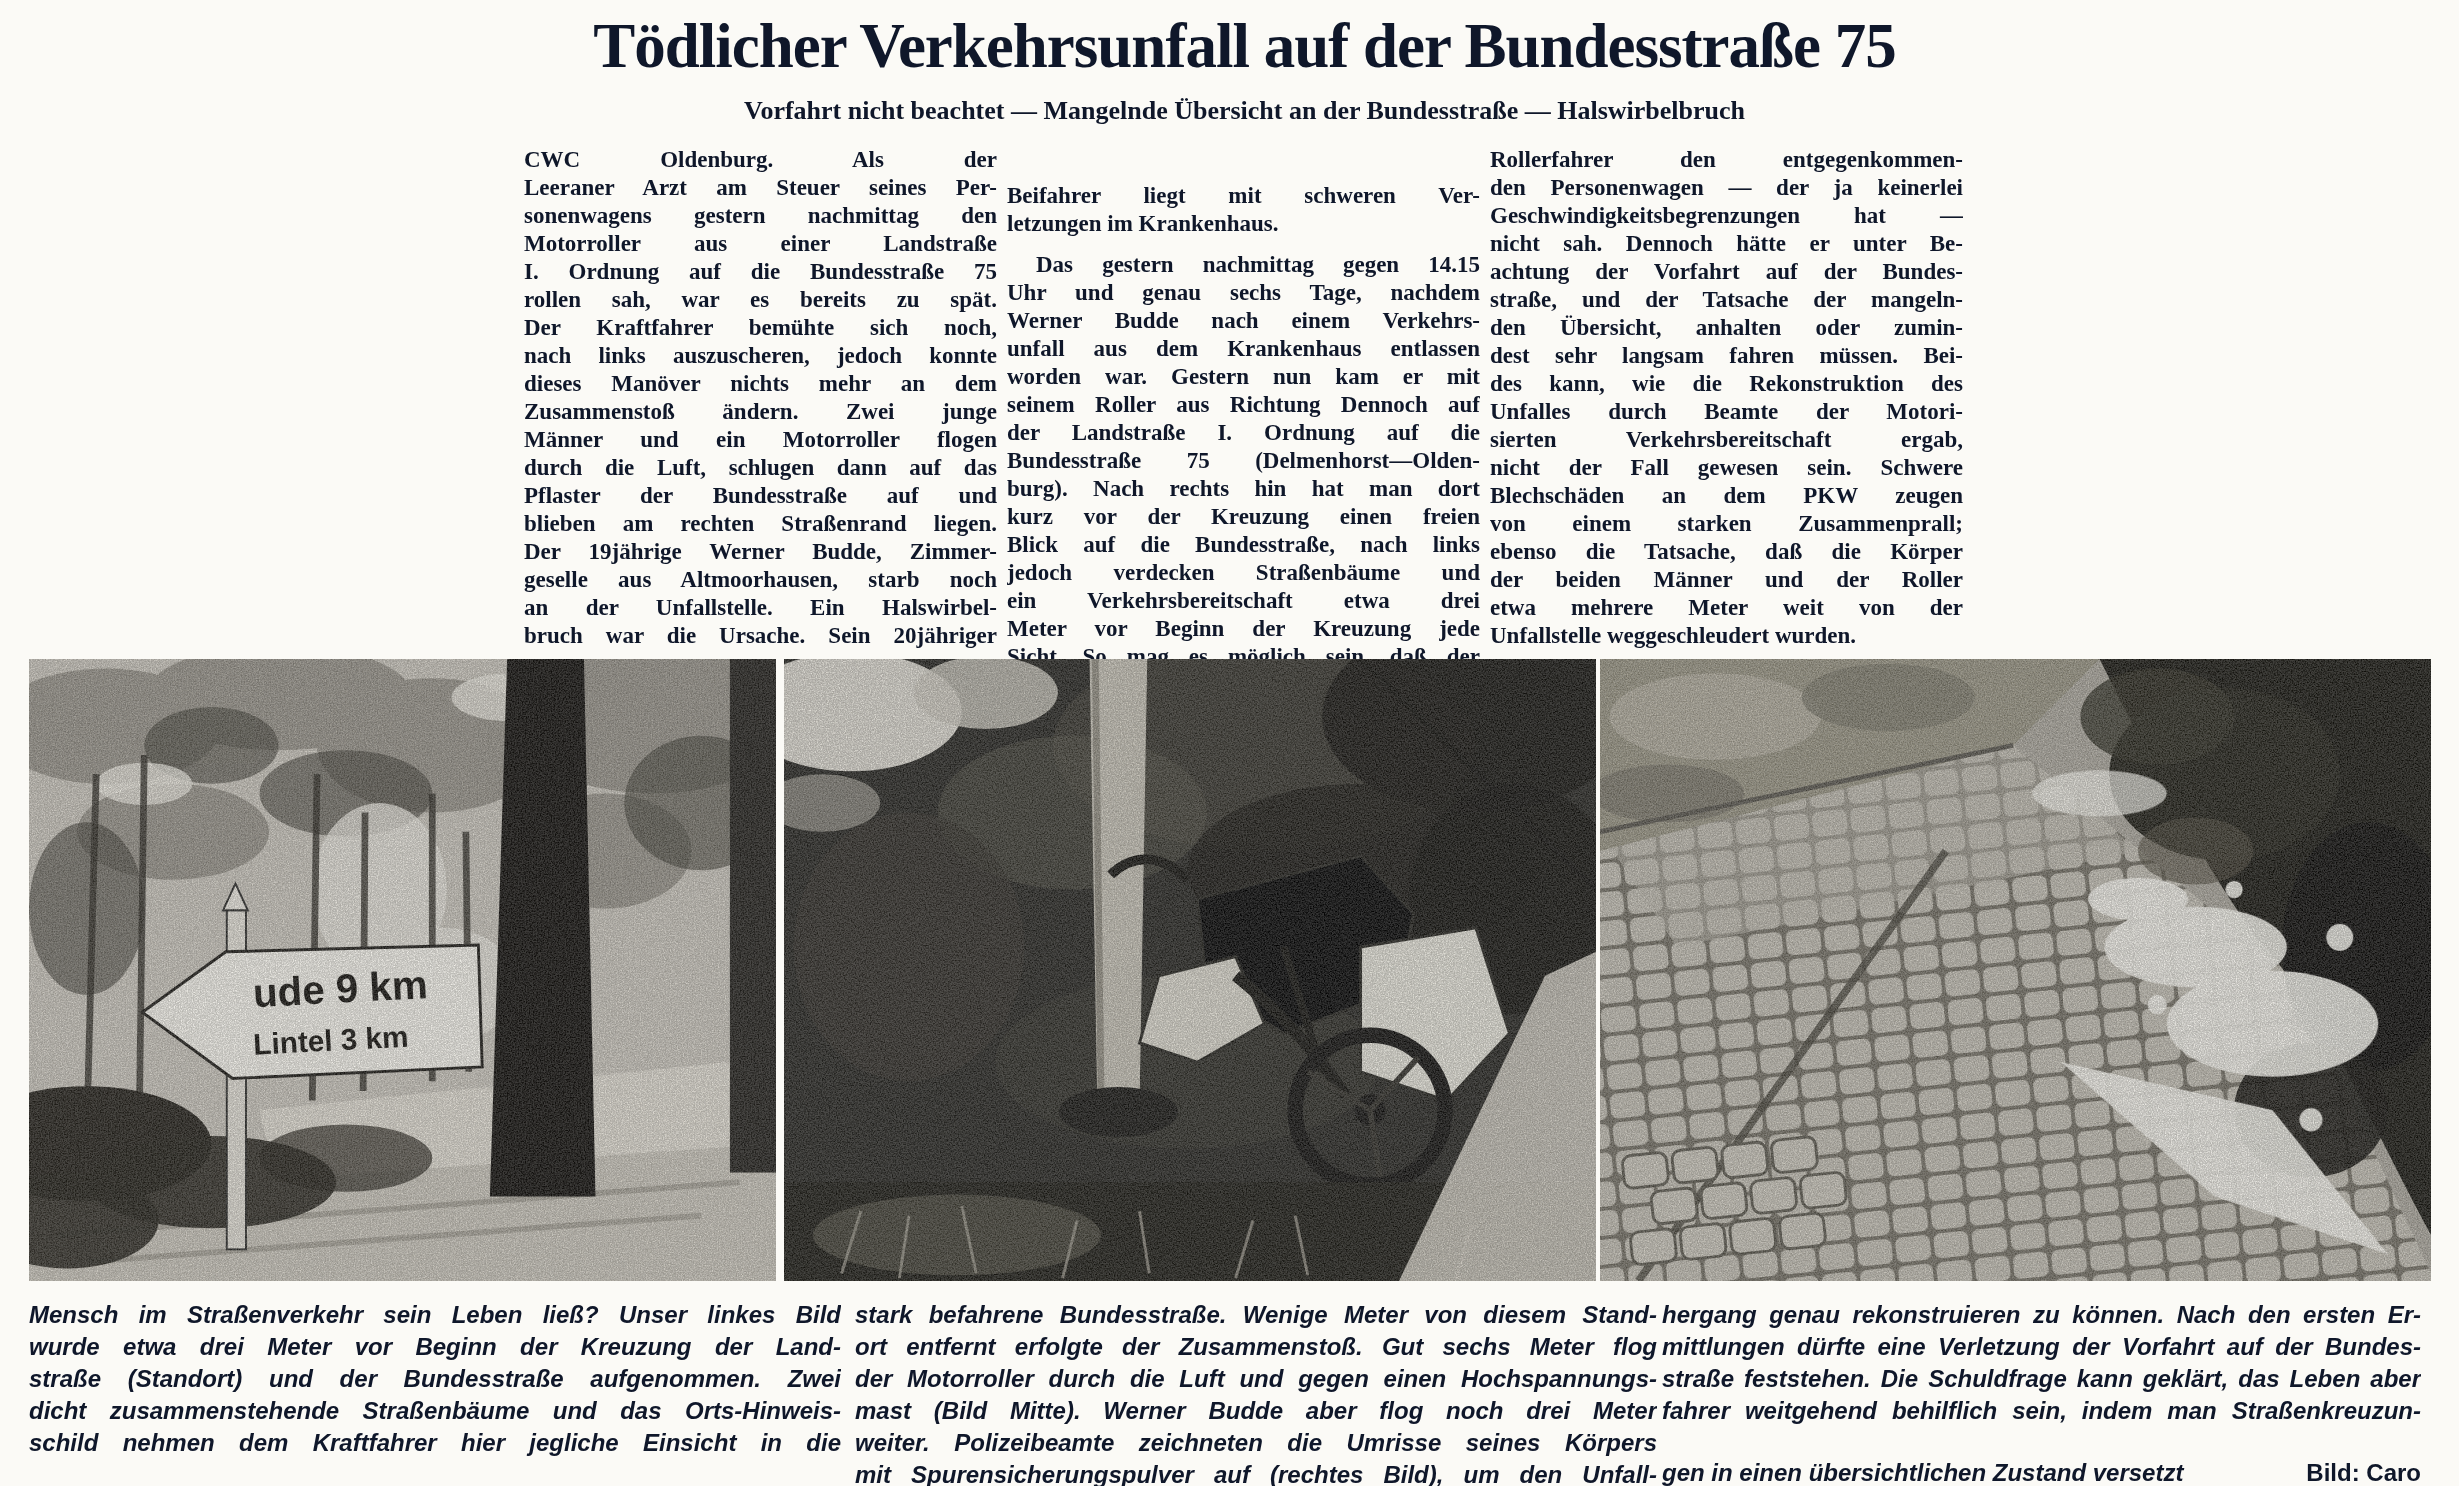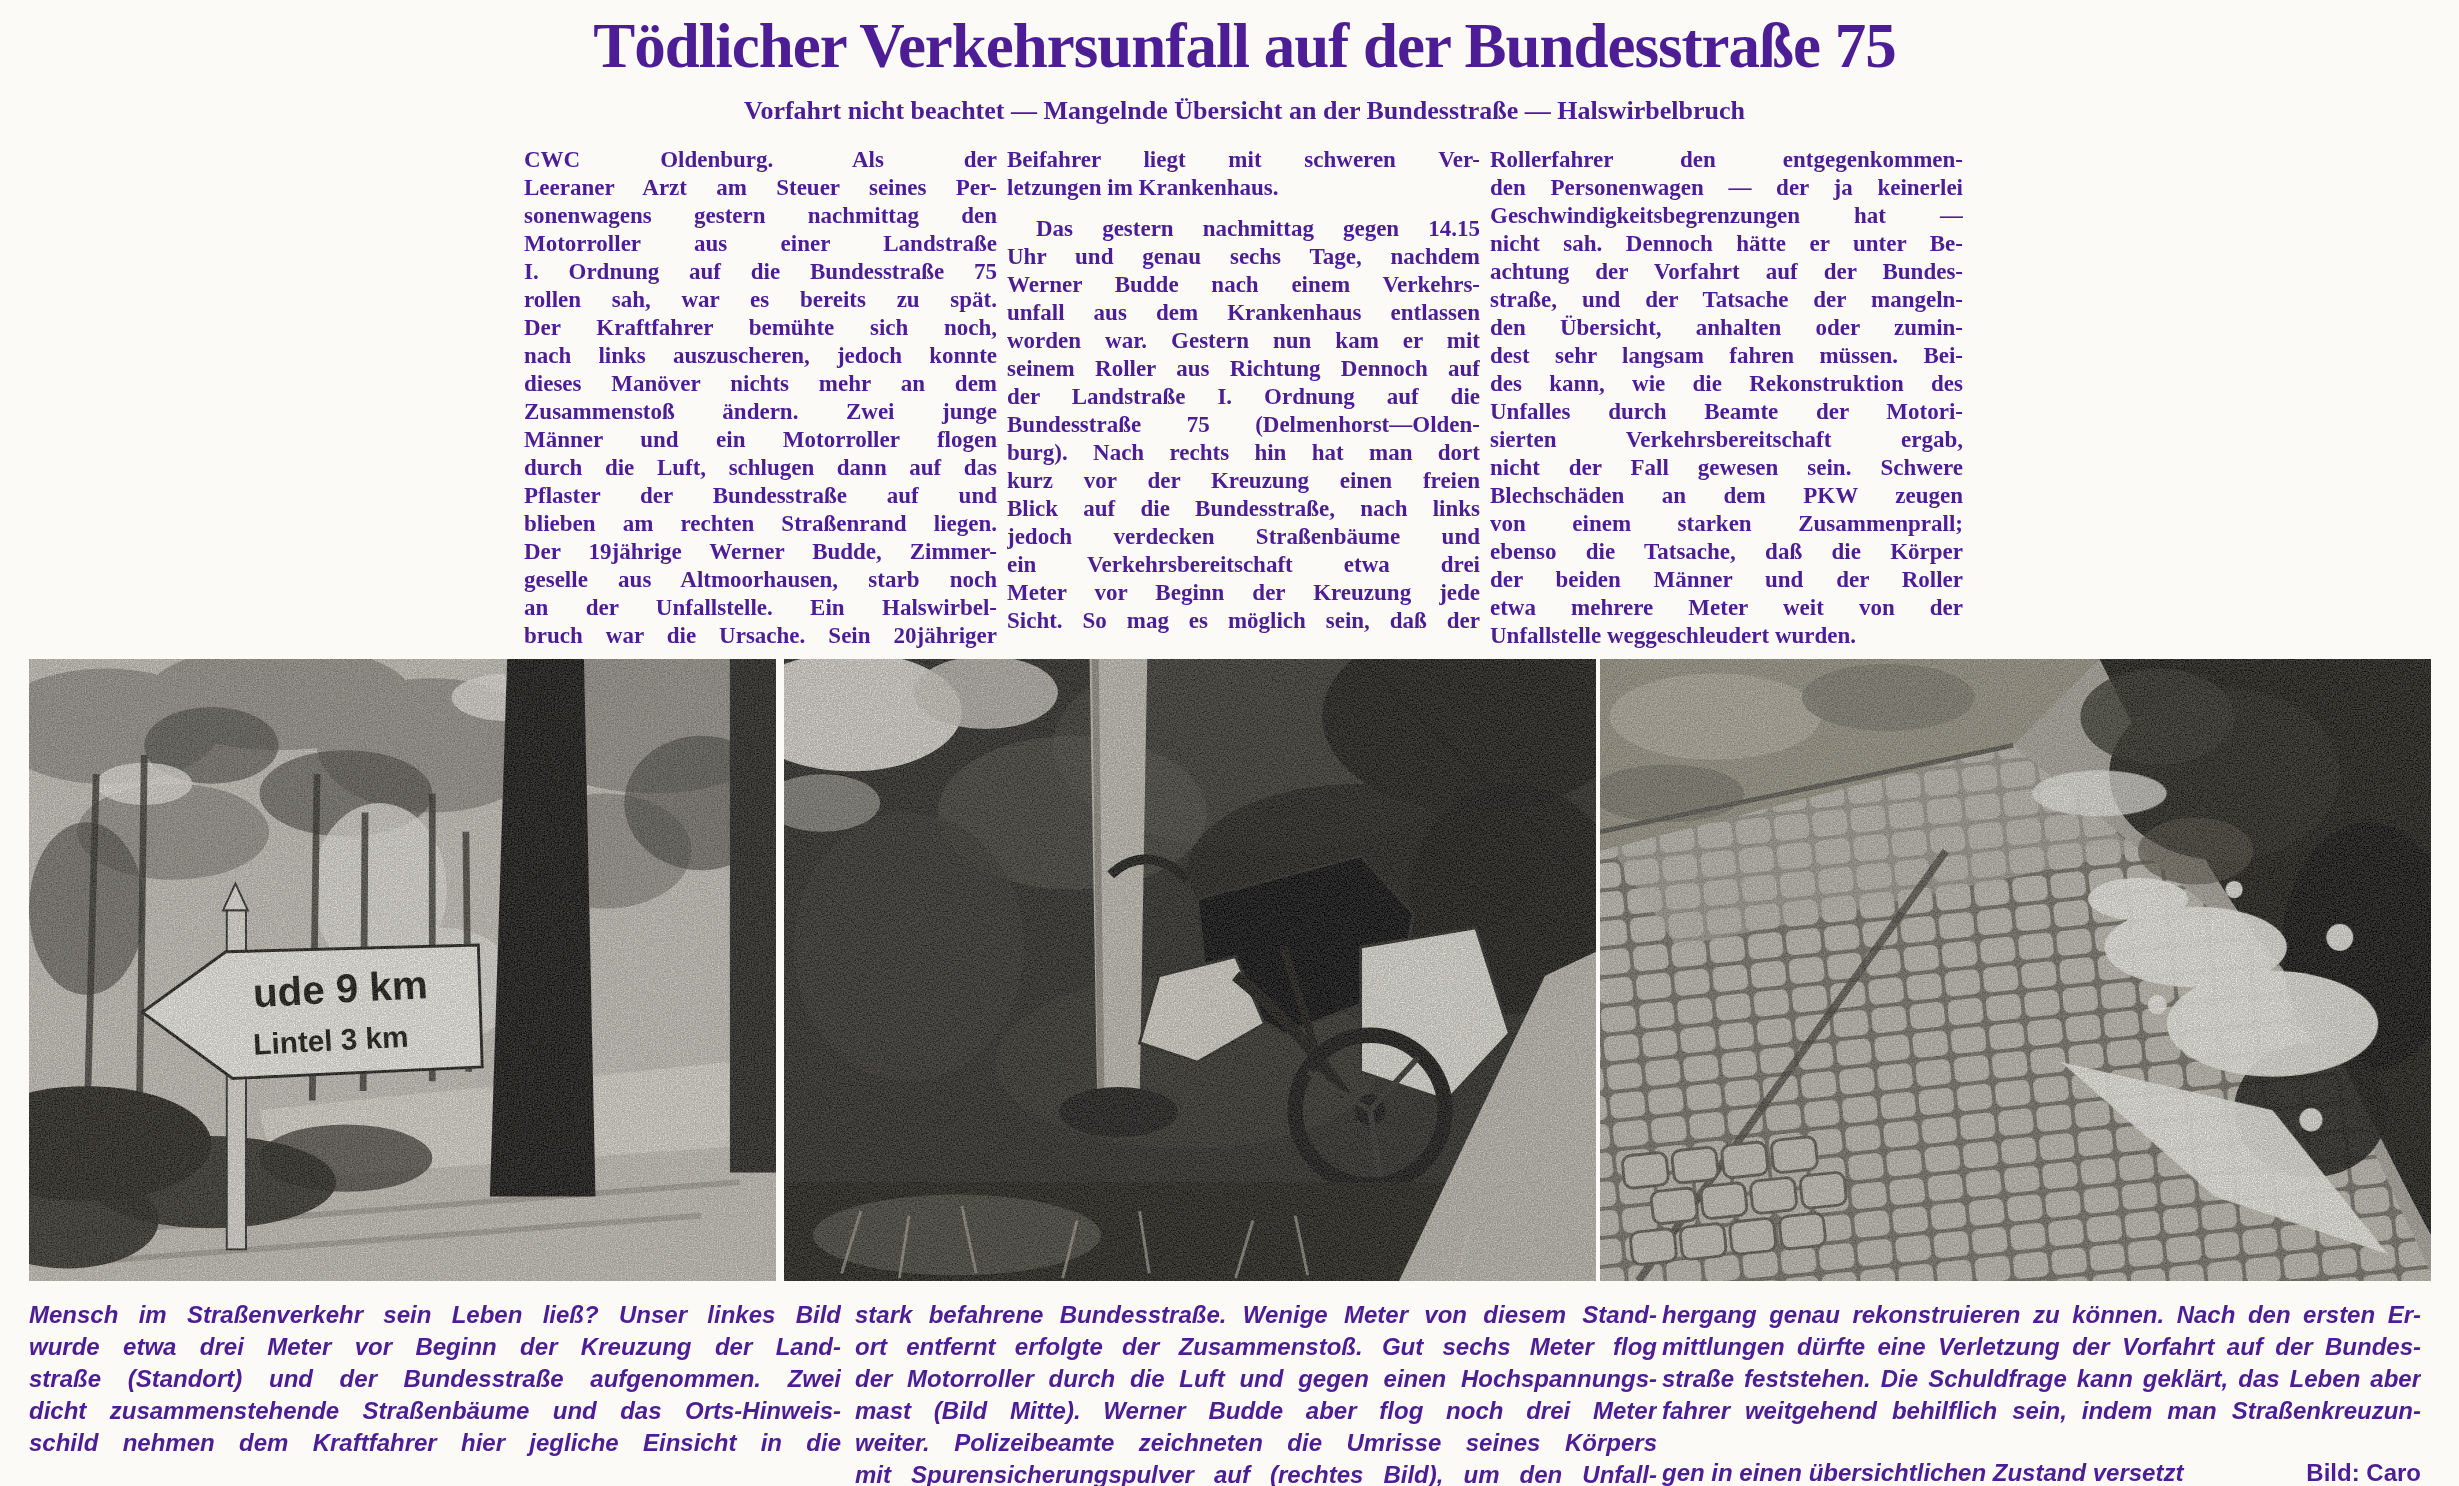--- a/index.html
+++ b/index.html
@@ -1,27 +1,27 @@
 <!DOCTYPE html>
 <html><head>
 <meta charset="utf-8">
 <style>
   html,body{margin:0;padding:0;background:#dfdedb;}
   #page{position:relative;width:2459px;height:1486px;background:#fbfaf6;
-        font-family:"Liberation Serif",serif;color:#4c1d95;overflow:hidden;}
+        font-family:"Liberation Serif",serif;color:#0f172a;overflow:hidden;}
 
   .headline{position:absolute;left:500px;top:3.8px;width:1489px;margin:0;
             text-align:center;font-weight:700;font-size:63px;line-height:85px;
             letter-spacing:-1px;white-space:nowrap;}
   .subheadline{position:absolute;left:500px;top:92px;width:1489px;margin:0;
             text-align:center;font-weight:700;font-size:26px;line-height:38px;
             white-space:nowrap;}
 
   .col{position:absolute;top:146px;width:473px;font-weight:700;font-size:23px;}
-  #col1{left:524px;} #col2{left:1007px;} #col3{left:1490px;}
+  #col1{left:524px;} #col2{left:1007px;margin-top:36px;} #col3{left:1490px;}
   .tline{height:28px;line-height:28px;overflow:hidden;
          text-align:justify;text-align-last:justify;}
   .tline.pend{text-align-last:left;}
   .tline.pind{text-indent:29px;}
   .tline.pgap{margin-top:12.5px;}
 
   .photo{position:absolute;top:659px;height:622px;overflow:hidden;background:#c9c6bf;}
   #photo1{left:29px;width:747px;}
   #photo2{left:784px;width:812px;}
   #photo3{left:1600px;width:831px;}

